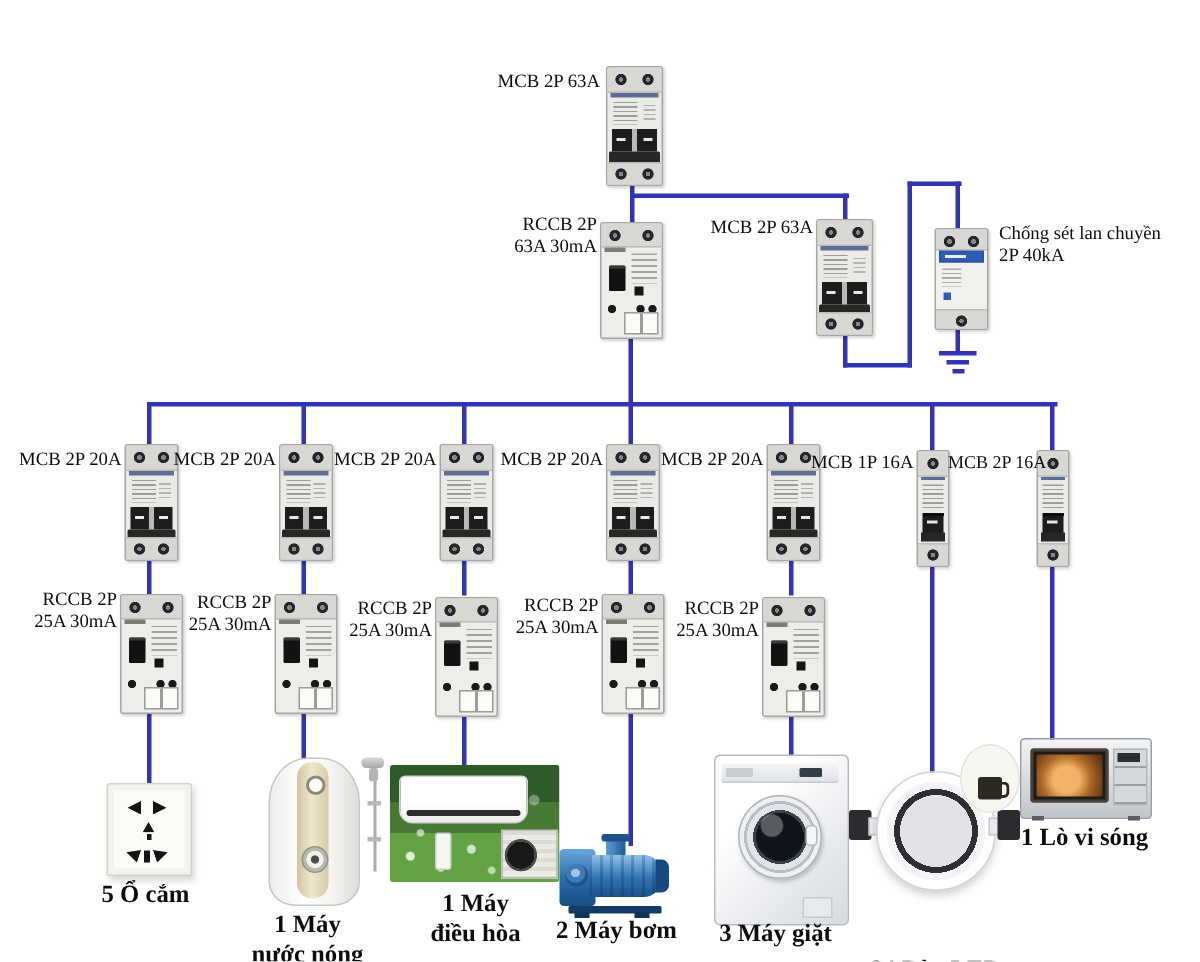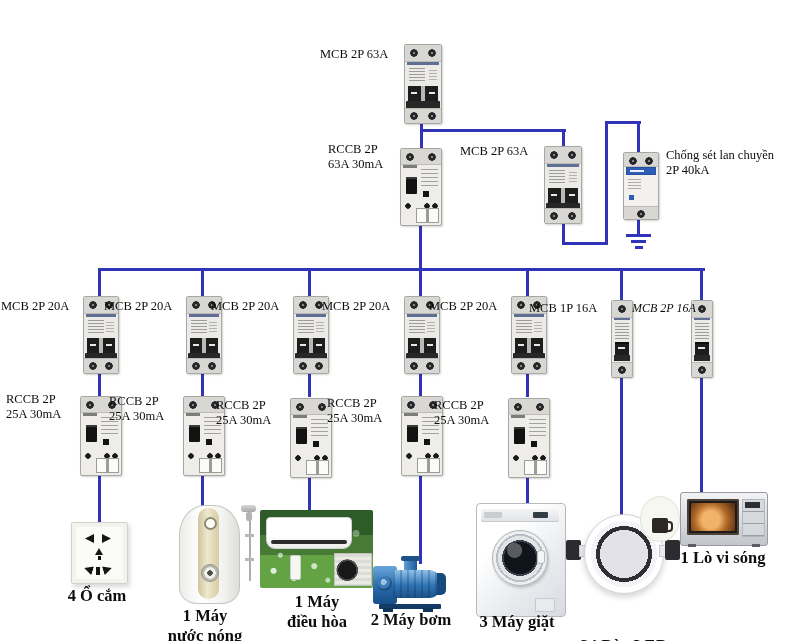--- a/index.html
+++ b/index.html
@@ -3,21 +3,21 @@
 <meta charset="utf-8">
 <style>
   html,body{margin:0;padding:0;background:#fff;}
   #canvas{position:relative;width:800px;height:641px;background:#ffffff;overflow:hidden;
           font-family:"Liberation Serif","DejaVu Serif",serif;color:#0d0d0d;}
   
   .w{position:absolute;background:#3134b8;}
   .gbar{position:absolute;background:#3134b8;}
   
   .lbl{position:absolute;font-size:12.5px;line-height:15px;white-space:nowrap;}
-  .lbl.r{text-align:left;}
+  .lbl.r{text-align:right;}
   .loadlbl{position:absolute;font-size:16.5px;font-weight:bold;line-height:20px;text-align:center;white-space:nowrap;}
   
   .dev{position:absolute;background:#eceae6;border:1px solid #a8a8a2;border-radius:2px;
        box-shadow:1px 1px 2px rgba(0,0,0,.18);}
   .dev span{position:absolute;display:block;}
   .cap{left:0;right:0;height:16px;background:#d8d7d3;}
   .cap-t{top:0;border-bottom:1px solid #bdbcb8;}
   .cap-b{bottom:0;height:14px;border-top:1px solid #bdbcb8;}
   
   .sc2t{background:radial-gradient(circle at 9px 8px,#86868a 0 1.5px,#26262a 1.5px 3.5px,transparent 4px),
@@ -329,21 +329,21 @@
   <div class="lbl r" style="left:529px;top:301px;width:80px;">MCB 1P 16A</div>
 
   <div class="dev mcb1" style="left:691px;top:300px;">
     <span class="cap cap-t sc1t"></span>
       <span class="bline"></span>
     <span class="ptxt"></span>
       <span class="tg1"></span>
     <span class="tie"></span>
       <span class="cap cap-b sc1b"></span>
   </div>
-  <div class="lbl" style="left:632px;top:301px;width:60px;font-size:12px;font-style:italic;">MCB 2P 16A</div>
+  <div class="lbl" style="left:632px;top:301px;width:60px;font-size:12px;">MCB 2P 16A</div>
 
   <div class="dev rccb" style="left:80px;top:396px;">
     <span class="cap cap-t sc2t"></span>
       <span class="rline"></span>
     <span class="rtxt"></span>
       <span class="rbtn"></span>
     <span class="rsq"></span>
       <span class="rdots"></span>
     <span class="rpad"></span>
   </div>
@@ -410,21 +410,21 @@
 
   <div class="app socket" style="left:71px;top:522px;">
     <span class="sk-tl"></span>
       <span class="sk-tr"></span>
     <span class="sk-ma"></span>
       <span class="sk-md"></span>
     <span class="sk-bl"></span>
       <span class="sk-br"></span>
     <span class="sk-bm"></span>
   </div>
-  <div class="loadlbl" style="left:42px;top:586px;width:110px;">4 Ổ cắm</div>
+  <div class="loadlbl" style="left:42px;top:586px;width:110px;">5 Ổ cắm</div>
 
   <div class="app heater" style="left:166px;top:504px;">
     <span class="wh-rail"></span>
       <span class="wh-head"></span>
     <span class="wh-head2"></span>
       <span class="wh-br1"></span>
     <span class="wh-br2"></span>
       <span class="wh-body"></span>
     <span class="wh-strip"></span>
       <span class="wh-pwr"></span>

